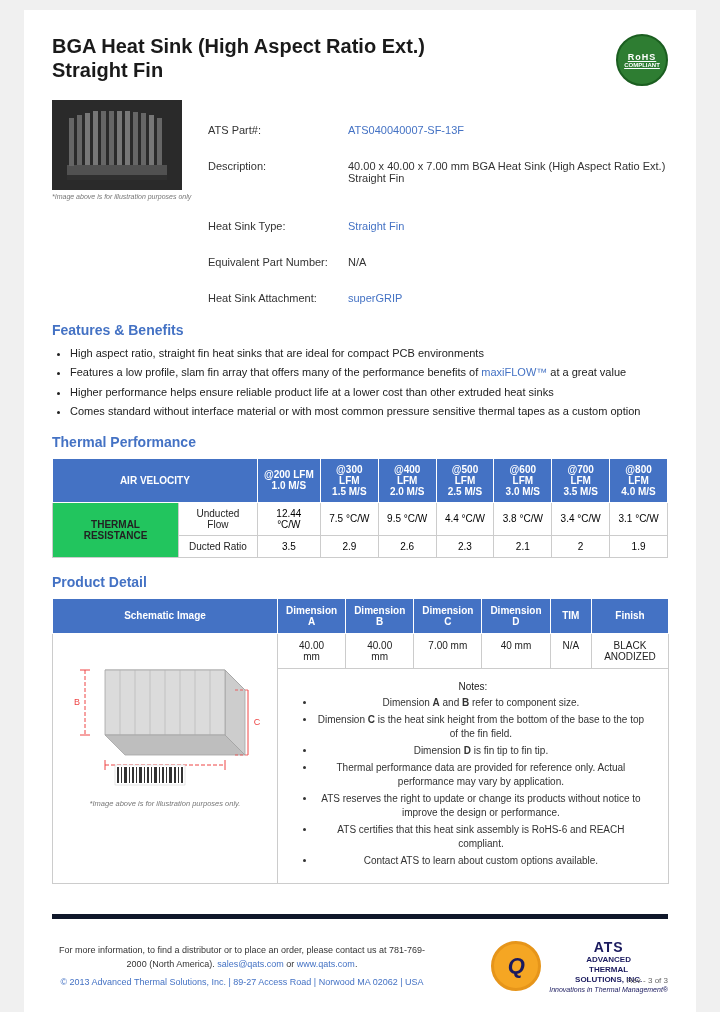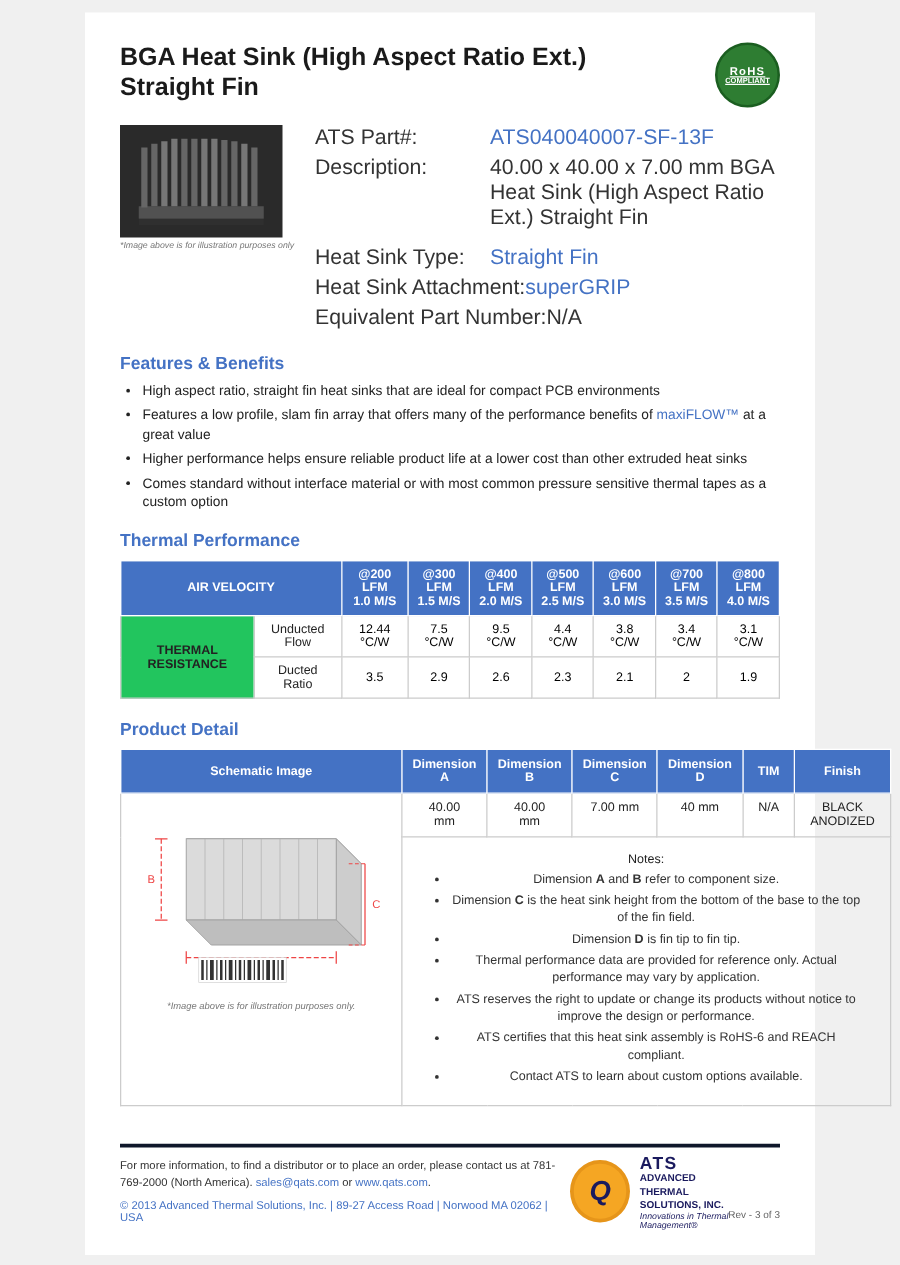--- a/index.html
+++ b/index.html
@@ -5,21 +5,21 @@
     * { margin: 0; padding: 0; box-sizing: border-box; }
     body {
       font-family: Arial, sans-serif;
       font-size: 11px;
       background: #f0f0f0;
       display: flex;
       justify-content: center;
       padding: 10px;
     }
     .page {
-      width: 584px;
+      width: 672px;
       background: #fff;
       padding: 24px 28px 20px 28px;
       position: relative;
     }
     
     .page-header {
       display: flex;
       justify-content: space-between;
       align-items: flex-start;
       margin-bottom: 14px;
@@ -73,21 +73,22 @@
       color: #777;
       font-style: italic;
       margin-top: 3px;
     }
     .product-details-table {
       flex: 1;
     }
     .detail-row {
       display: flex;
       margin-bottom: 4px;
-      font-size: 17px;
+      font-size: 11px;
+      margin-top: 24px;
     }
     .detail-label {
       min-width: 140px;
       color: #333;
       font-weight: normal;
     }
     .detail-value {
       color: #333;
     }
     .detail-value.link { color: #4472C4; }
@@ -192,23 +193,24 @@
       padding-left: 16px;
       color: #333;
     }
     .notes-list li {
       margin-bottom: 3px;
       line-height: 1.4;
     }
     .notes-list li .bold { font-weight: bold; }
     
     .footer-divider {
-      border-top: 3px solid #0f172a;
+      border-top: 5px solid #0f172a;
       margin-top: 30px;
-      padding-top: 4px;
+      padding-top: 20px;
+      text-align: center;
     }
     .footer-content {
       display: flex;
       justify-content: space-between;
       align-items: center;
     }
     .footer-text {
       font-size: 9px;
       color: #333;
       max-width: 380px;
@@ -331,26 +333,26 @@
       <div class="detail-row">
         <span class="detail-label">Description:</span>
         <span class="detail-value">40.00 x 40.00 x 7.00 mm  BGA Heat Sink (High Aspect Ratio Ext.) Straight Fin</span>
       </div>
       <div style="height:8px"></div>
       <div class="detail-row">
         <span class="detail-label">Heat Sink Type:</span>
         <span class="detail-value link">Straight Fin</span>
       </div>
       <div class="detail-row">
+        <span class="detail-label">Equivalent Part Number:</span>
+        <span class="detail-value">N/A</span>
+      </div>
+      <div class="detail-row">
         <span class="detail-label">Heat Sink Attachment:</span>
         <span class="detail-value link">superGRIP</span>
-      </div>
-      <div class="detail-row">
-        <span class="detail-label">Equivalent Part Number:</span>
-        <span class="detail-value">N/A</span>
       </div>
     </div>
   </div>
 
   <div class="section-heading">Features &amp; Benefits</div>
   <ul class="features-list">
     <li>High aspect ratio, straight fin heat sinks that are ideal for compact PCB environments</li>
     <li>Features a low profile, slam fin array that offers many of the performance benefits of <span class="link">maxiFLOW™</span> at a great value</li>
     <li>Higher performance helps ensure reliable product life at a lower cost than other extruded heat sinks</li>
     <li>Comes standard without interface material or with most common pressure sensitive thermal tapes as a custom option</li>

